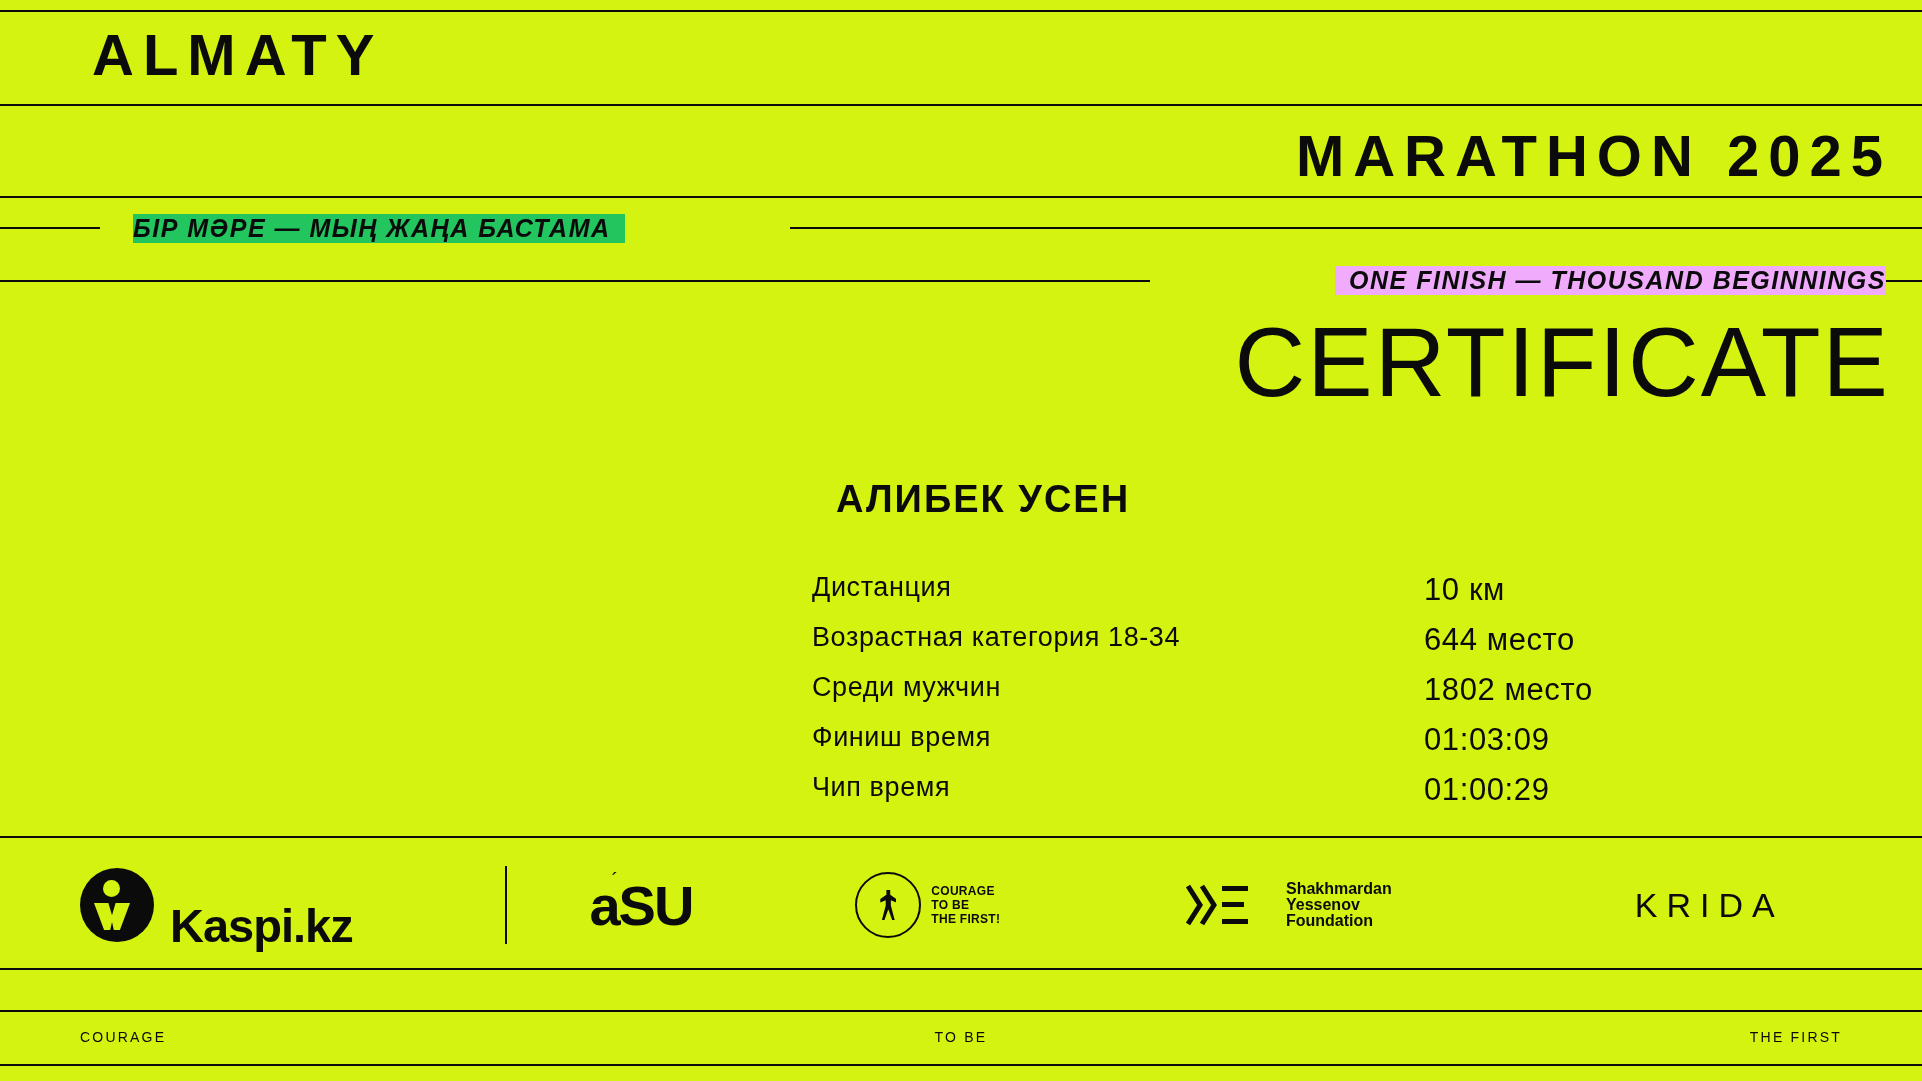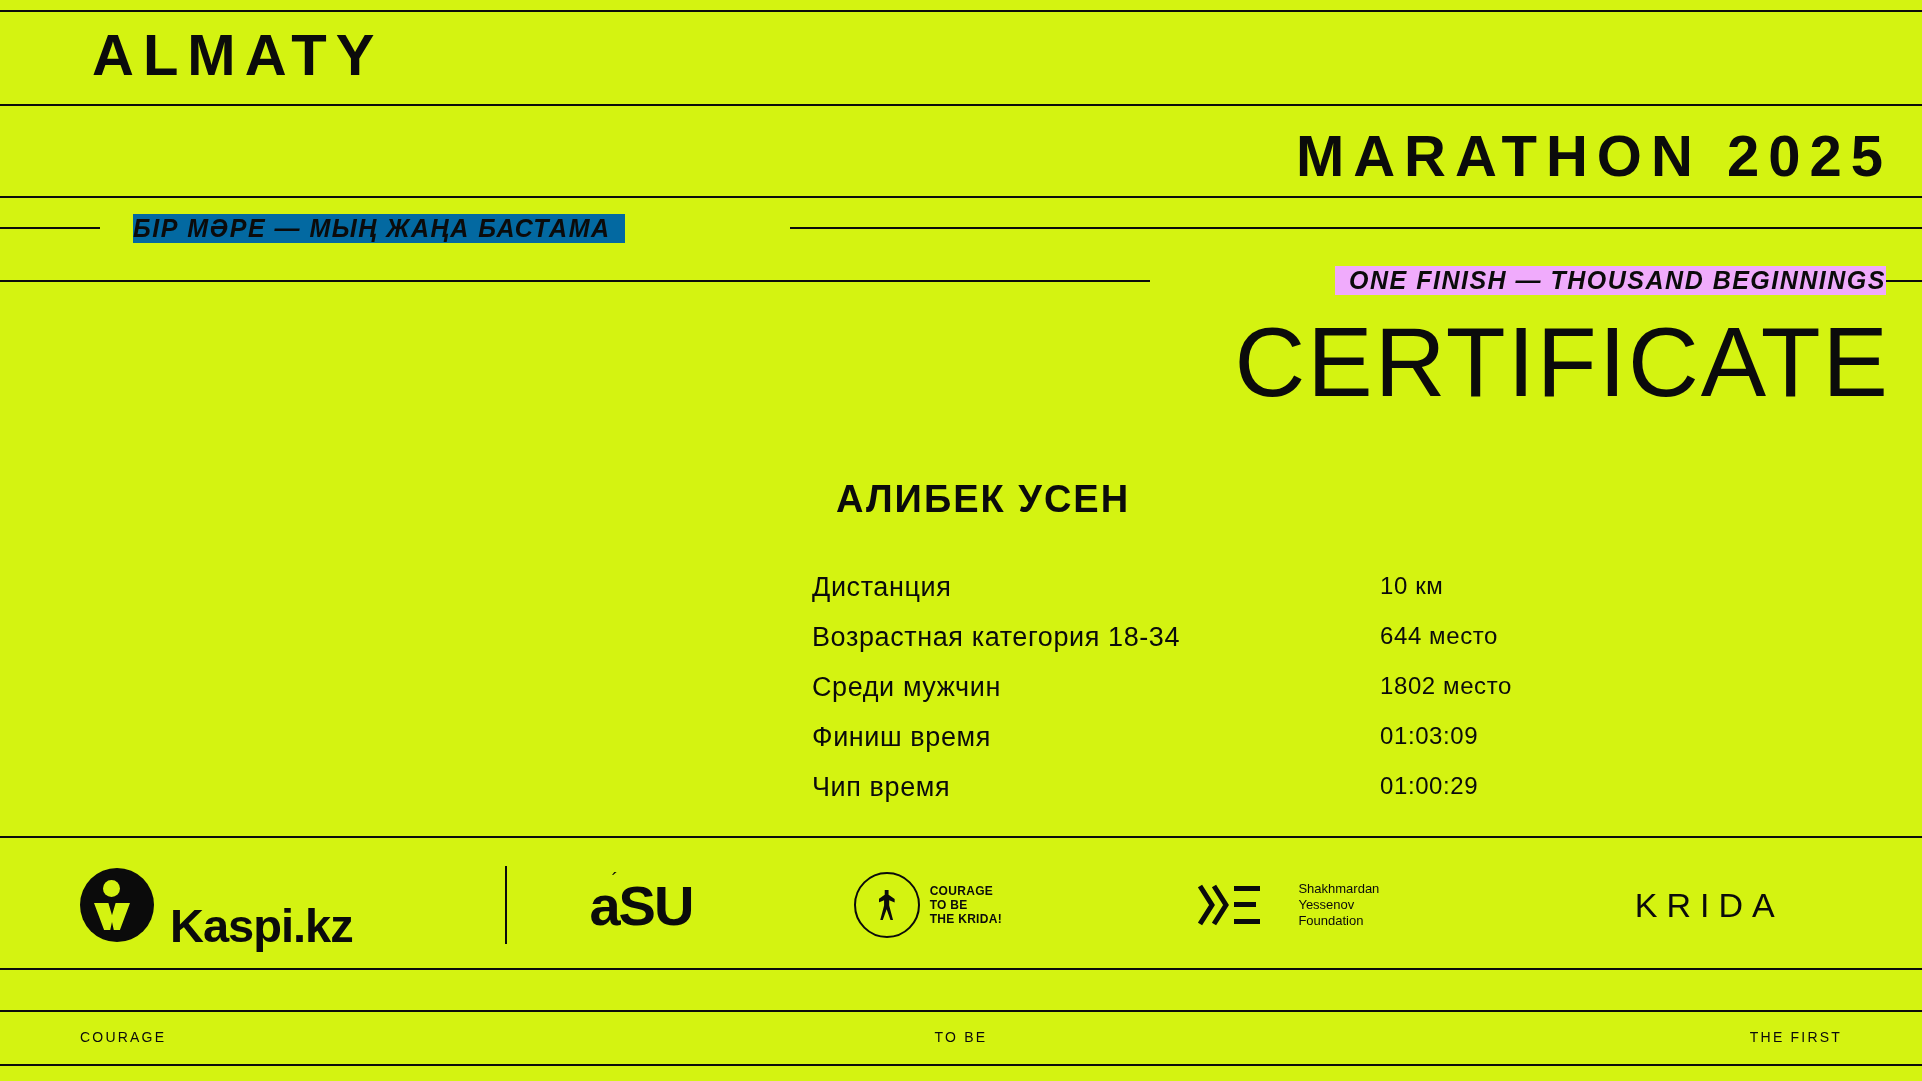--- a/index.html
+++ b/index.html
@@ -59,21 +59,21 @@
 
   .slogan-kz {
     position: absolute;
     left: 133px;
     top: 214px;
     font-size: 25px;
     font-weight: 700;
     font-style: italic;
     letter-spacing: 1.5px;
     white-space: nowrap;
-    background: #0369a1;
+    background: #22c55e;
     padding: 0 14px 0 0;
   }
   .slogan-en {
     position: absolute;
     right: 36px;
     top: 266px;
     font-size: 25px;
     font-weight: 700;
     font-style: italic;
     letter-spacing: 1.5px;
@@ -122,23 +122,24 @@
     align-items: flex-start;
     height: 50px;
   }
   .result-label {
     width: 568px;
     font-size: 27px;
     letter-spacing: 0.6px;
     white-space: nowrap;
   }
   .result-value {
-    font-size: 24px;
+    font-size: 31px;
     letter-spacing: 0.6px;
     white-space: nowrap;
+    margin-left: 44px;
   }
 
   
   .sponsors {
     position: absolute;
     left: 0;
     top: 840px;
     width: 1922px;
     height: 130px;
     display: flex;
@@ -234,23 +235,23 @@
   .syf {
     display: flex;
     align-items: center;
     gap: 12px;
   }
   .syf-mark {
     width: 66px; height: 46px;
     position: relative;
   }
   .syf-lines {
-    font-size: 13px;
+    font-size: 16px;
     line-height: 16px;
-    font-weight: 400;
+    font-weight: 700;
     margin-left: 22px;
   }
 
   .krida-text {
     font-size: 34px;
     letter-spacing: 9px;
     font-weight: 400;
   }
 
   
@@ -344,21 +345,21 @@
     </div>
 
     <div class="sponsor sp-ctbf">
       <div class="ctbf">
         <div class="ctbf-badge">
           <div class="ctbf-figure"></div>
         </div>
         <div class="ctbf-lines">
           <div>COURAGE</div>
           <div>TO BE</div>
-          <div>THE KRIDA!</div>
+          <div>THE FIRST!</div>
         </div>
       </div>
     </div>
 
     <div class="sponsor sp-syf">
       <div class="syf">
         <div class="syf-mark">
           <svg viewBox="0 0 66 46" width="66" height="46" aria-hidden="true">
             <path d="M2 4 L14 23 L2 42" stroke="#0b0b0b" stroke-width="5" fill="none"></path>
             <path d="M16 4 L28 23 L16 42" stroke="#0b0b0b" stroke-width="5" fill="none"></path>

